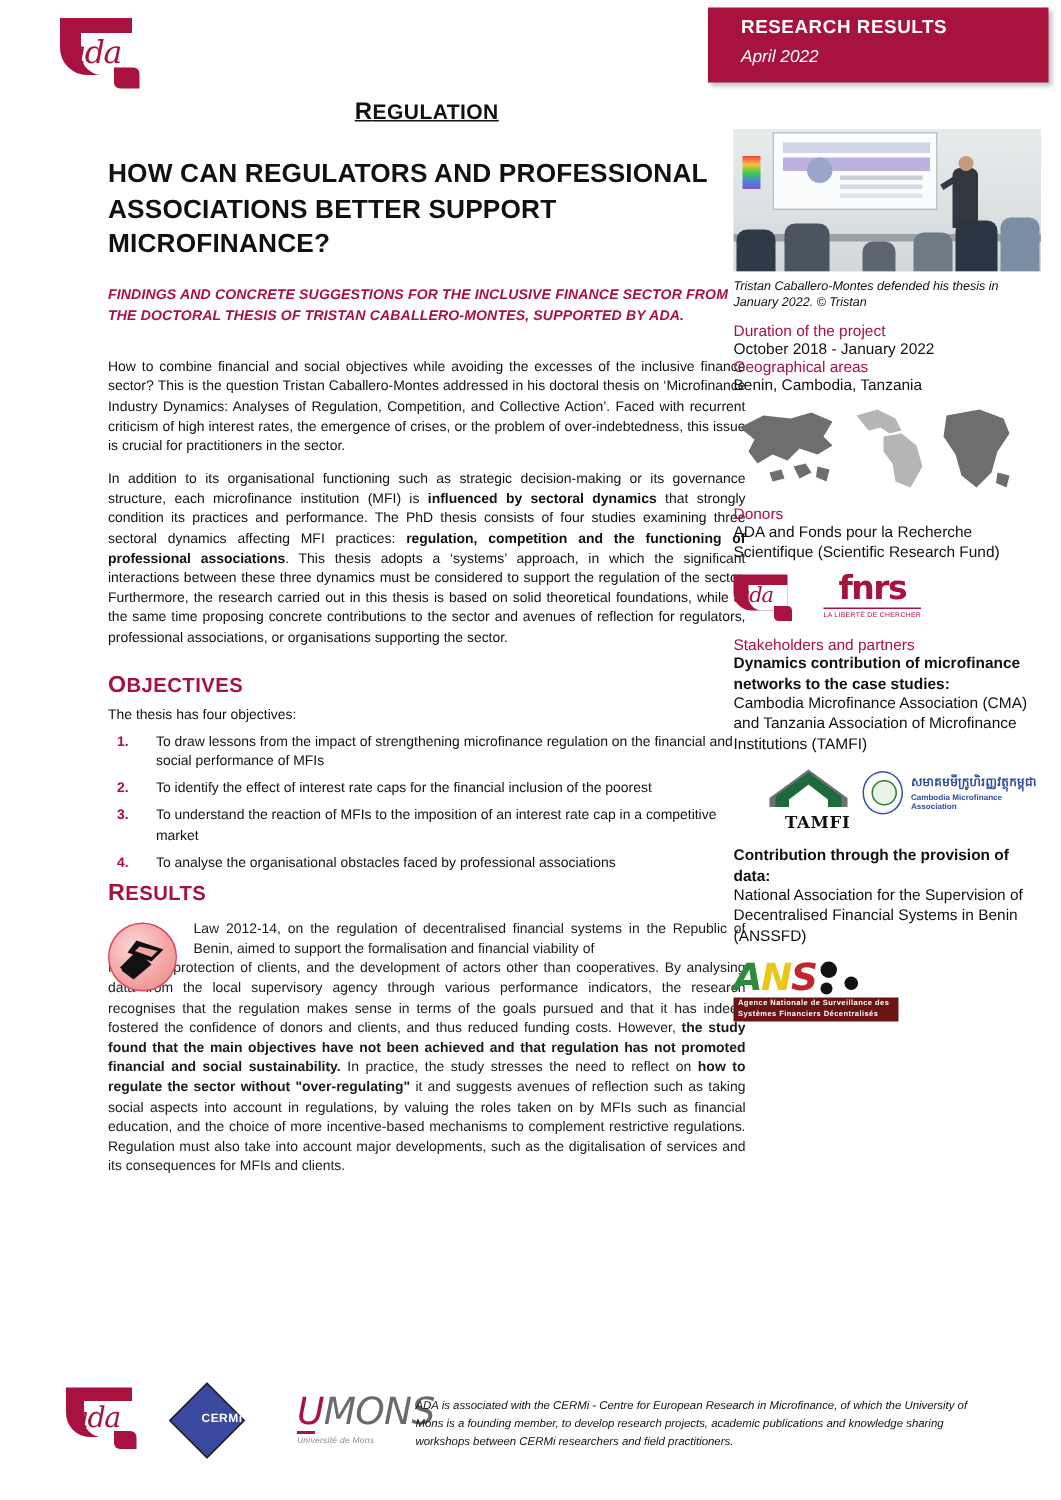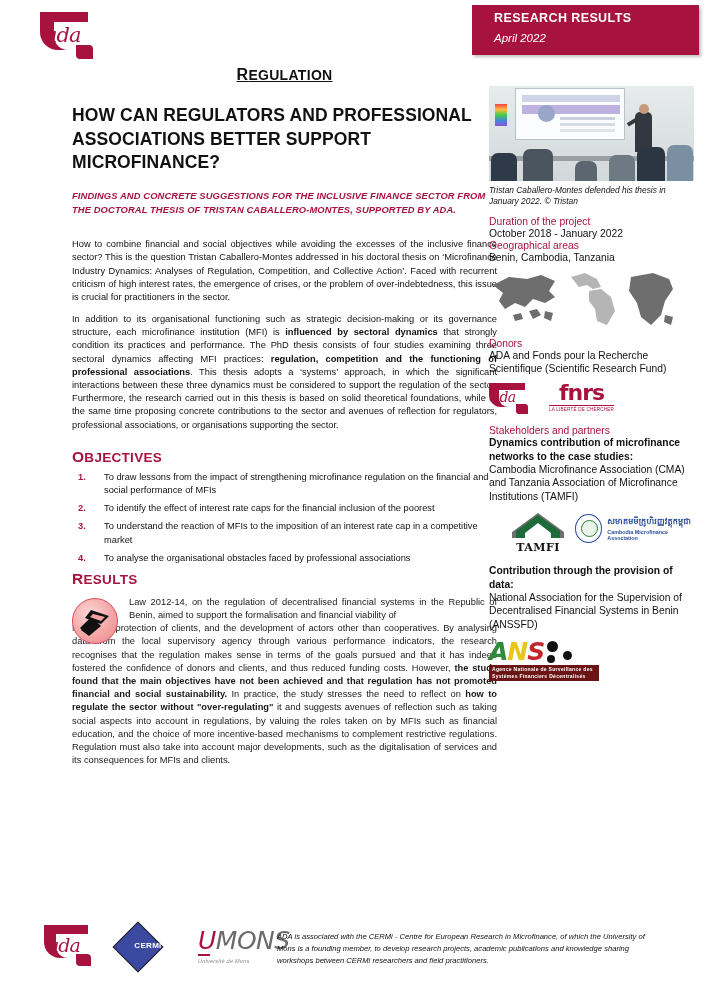--- a/index.html
+++ b/index.html
@@ -148,21 +148,21 @@
   .ada-small .blob2 { position:absolute; left:0; top:0; width:36px; height:24px; background:#A8123E; border-radius:0 0 0 12px; }
   .ada-small .notch2 { position:absolute; left:10px; top:7px; width:26px; height:17px; background:#fff; border-radius:0 0 0 9px; }
   .ada-small .word2 { position:absolute; left:3px; top:6px; font-family:"DejaVu Serif", serif; font-size:14px; font-style:italic; color:#A8123E; letter-spacing:-.8px; }
   .ada-small .sq2 { position:absolute; left:27px; top:21px; width:12px; height:10px; background:#A8123E; border-radius:0 3px 0 3px; }
   .fnrs { position:absolute; left:60px; top:2px;text-align:center; }
   .fnrs .fnrs-word { font-family:"DejaVu Sans", sans-serif; font-weight:bold; font-size:22px; color:#A8123E; letter-spacing:-1px; line-height:1; }
   .fnrs .fnrs-sub { font-size:4.6px; color:#A8123E; letter-spacing:.2px; margin-top:1px; border-top:1px solid #A8123E; padding-top:1px; }
 
   
   .partner-logos { position:relative; height:42px; margin-top:9px; }
-  .tamfi { position:absolute; left:20px; top:0; width:58px; text-align:center; }
+  .tamfi { position:absolute; left:20px; top:0; width:58px; text-align:right; }
   .tamfi .chev { width:56px; height:26px; }
   .tamfi .tamfi-word { font-family:"DejaVu Serif", serif; font-weight:bold; font-size:11px; color:#111; letter-spacing:.5px; margin-top:-1px; }
   .cma { position:absolute; left:86px; top:2px; display:flex; align-items:center; }
   .cma .seal { width:29px; height:29px; border-radius:50%; border:1.4px solid #2e4f9e; background: radial-gradient(circle at 50% 45%, #fff 55%, #dfe6f6 100%); position:relative; }
   .cma .seal .inner { position:absolute; left:5px; top:5px; width:17px; height:17px; border-radius:50%; border:1px solid #2e7d32; background:#eaf3ea; }
   .cma .cma-text { margin-left:5px; }
   .cma .khmer { font-size:8px; color:#2e4f9e; font-weight:bold; letter-spacing:.2px; }
   .cma .en { font-size:5.4px; color:#2e4f9e; font-weight:bold; margin-top:1px; }
 
   
@@ -219,20 +219,21 @@
 
     <div class="kicker"><span class="cap">R</span><span>EGULATION</span></div>
 
     <div class="main-title">HOW CAN REGULATORS AND PROFESSIONAL ASSOCIATIONS BETTER SUPPORT MICROFINANCE?</div>
     <div class="subtitle">FINDINGS AND CONCRETE SUGGESTIONS  FOR THE INCLUSIVE FINANCE SECTOR FROM THE DOCTORAL THESIS OF TRISTAN CABALLERO-MONTES, SUPPORTED BY ADA.</div>
 
     <p class="body">How to combine financial and social objectives while avoiding the excesses of the inclusive finance sector? This is the question Tristan Caballero-Montes addressed in his doctoral thesis on ‘Microfinance Industry Dynamics: Analyses of Regulation, Competition, and Collective Action’. Faced with recurrent criticism of high interest rates, the emergence of crises, or the problem of over-indebtedness, this issue is crucial for practitioners in the sector.</p>
     <p class="body"><span>In addition to its organisational functioning such as strategic decision-making or its governance structure, each microfinance institution (MFI) is </span><b>influenced by sectoral dynamics</b><span> that strongly condition its practices and performance. The PhD thesis consists of four studies examining three sectoral dynamics affecting MFI practices: </span><b>regulation, competition and the functioning of professional associations</b><span>. This thesis adopts a ‘systems’ approach, in which the significant interactions between these three dynamics must be considered to support the regulation of the sector. Furthermore, the research carried out in this thesis is based on solid theoretical foundations, while at the same time proposing concrete contributions to the sector and avenues of reflection for regulators, professional associations, or organisations supporting the sector.</span></p>
 
     <h2 class="section" style="margin-top:16px;"><span class="cap">O</span><span>BJECTIVES</span></h2>
+    <div class="objectives-intro">The thesis has four objectives:</div>
     <ol class="objectives">
       <li><span class="num">1.</span><span>To draw lessons from the impact of strengthening microfinance regulation on the financial and social performance of MFIs</span></li>
       <li><span class="num">2.</span><span>To identify the effect  of interest rate caps for the financial inclusion of the poorest</span></li>
       <li><span class="num">3.</span><span>To understand the reaction of MFIs to the imposition of an interest rate cap in a competitive market</span></li>
       <li><span class="num">4.</span><span>To analyse the organisational obstacles faced by professional associations</span></li>
     </ol>
 
     <h2 class="section results-head"><span class="cap">R</span><span>ESULTS</span></h2>
 
     <div class="result-item">

